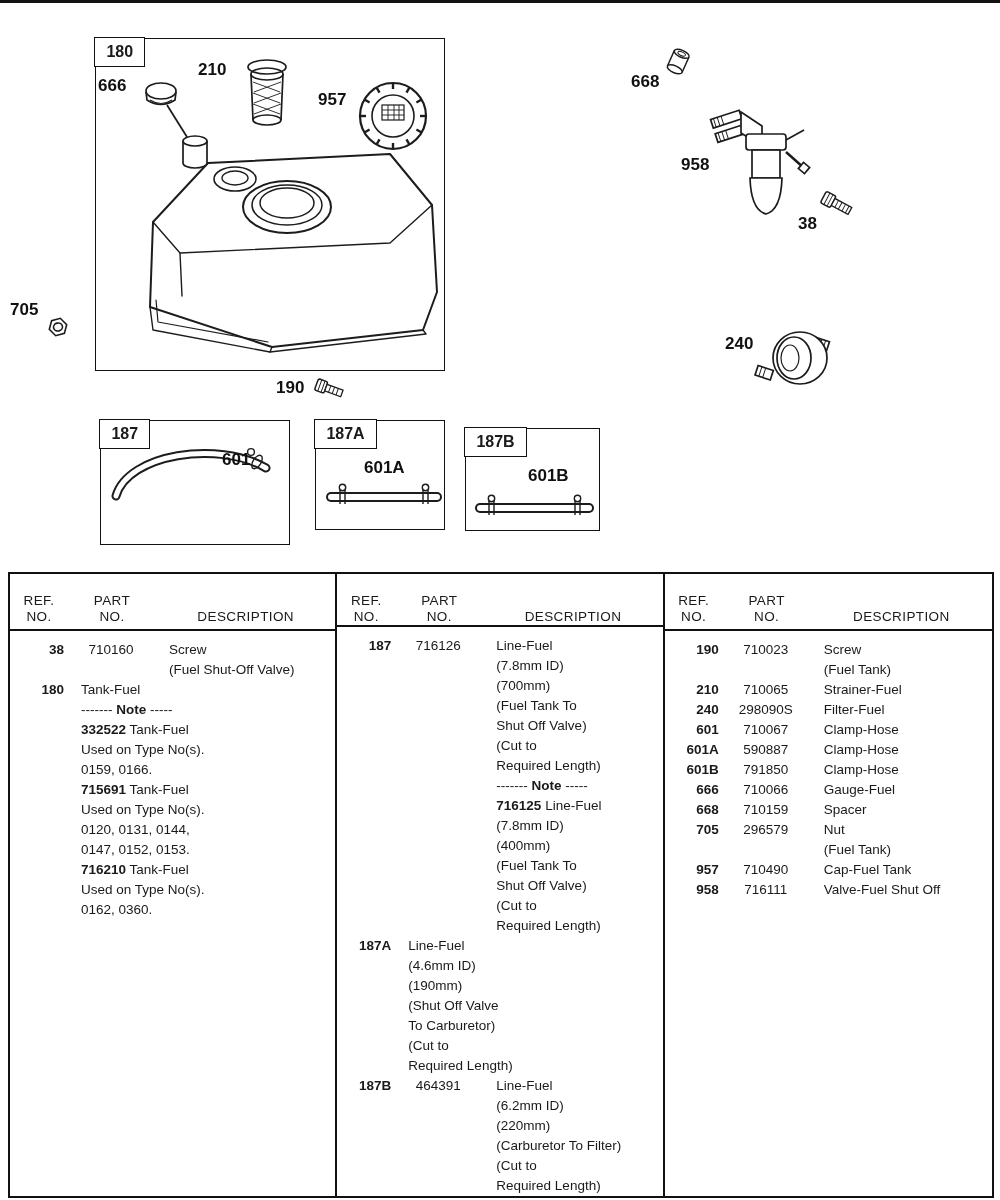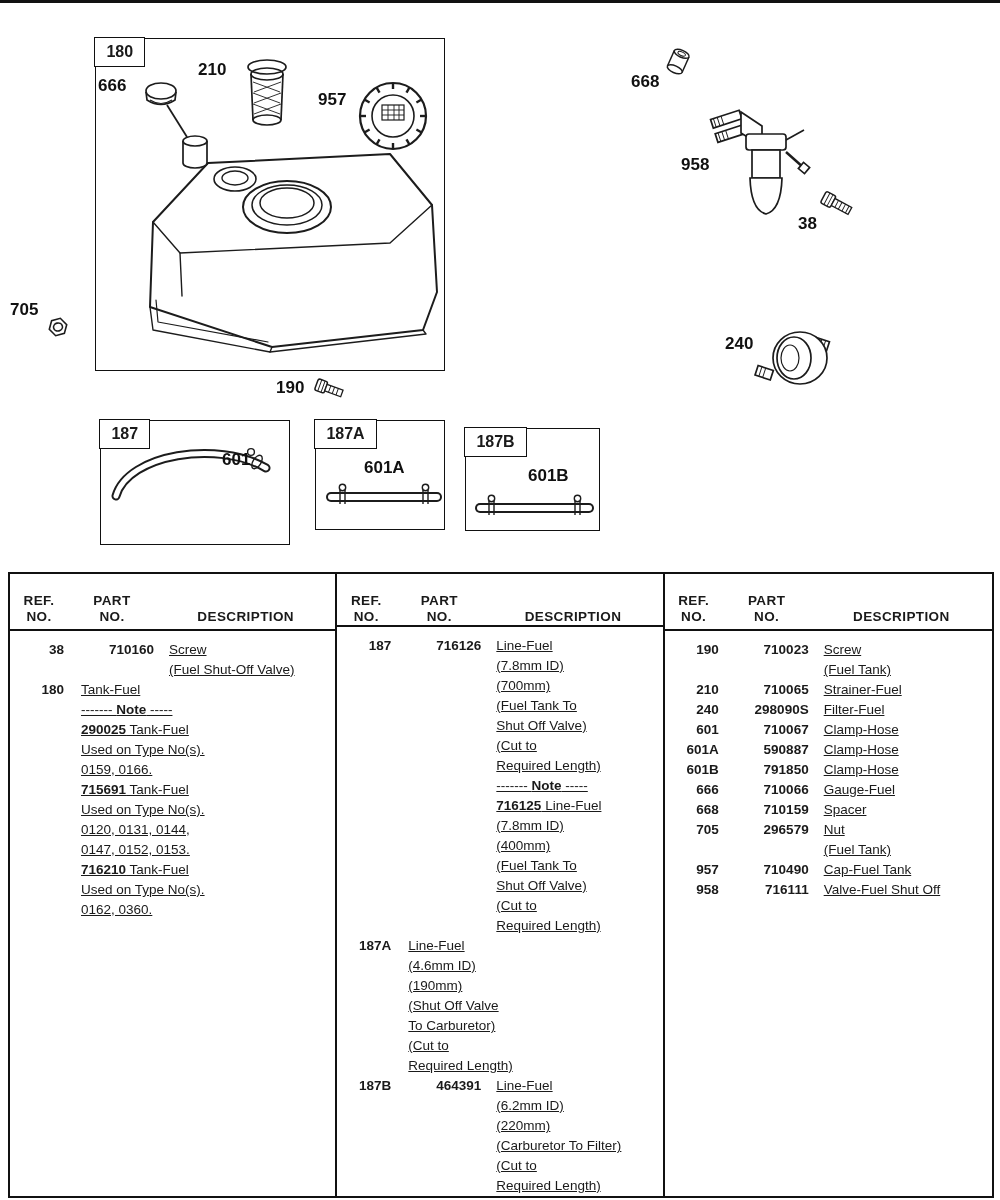--- a/index.html
+++ b/index.html
@@ -35,28 +35,27 @@
     background: #fff;
   }
   .t-col { border-right: 2px solid #111; display: flex; flex-direction: column; overflow: hidden; }
   .t-col:last-child { border-right: none; }
   .t-head {
     border-bottom: 2px solid #111;
     display: grid; grid-template-columns: 58px 88px 1fr;
     align-items: end;
     padding: 19px 0 4px 0;
     min-height: 48px;
-    font-weight: bold;
   }
   .h-cell { display: flex; flex-direction: column; align-items: center; justify-content: flex-end; font-size: 13.5px; line-height: 16px; letter-spacing: .4px; }
   .t-body { padding-top: 9px; font-size: 13.5px; line-height: 20px; }
   .p-row { display: grid; grid-template-columns: 58px 88px 1fr; }
   .c-ref  { text-align: right; font-weight: bold; padding-right: 4px; }
-  .c-part { text-align: right; font-weight: bold; padding-right: 2px; }
-  .c-desc { padding-left: 13px; padding-right: 8px; text-decoration: underline; }
+  .c-part { text-align: center; font-weight: normal; padding-right: 2px; }
+  .c-desc { padding-left: 13px; padding-right: 8px; }
   .d-line { white-space: nowrap; }
   .b { font-weight: bold; }
 </style>
 </head>
 <body>
 
 <div class="topline"></div>
 
 <div class="diagram">
 
@@ -256,21 +255,21 @@
           <div class="c-desc">
             <div class="d-line"><span>Screw</span></div>
             <div class="d-line"><span>(Fuel Shut-Off Valve)</span></div>
           </div>
         </div>
         <div class="p-row">
           <div class="c-ref">180</div>
           <div class="c-desc">
             <div class="d-line"><span>Tank-Fuel</span></div>
             <div class="d-line"><span>------- </span><span class="b">Note</span><span> -----</span></div>
-            <div class="d-line"><span class="b">290025</span><span> Tank-Fuel</span></div>
+            <div class="d-line"><span class="b">332522</span><span> Tank-Fuel</span></div>
             <div class="d-line"><span>Used on Type No(s).</span></div>
             <div class="d-line"><span>0159, 0166.</span></div>
             <div class="d-line"><span class="b">715691</span><span> Tank-Fuel</span></div>
             <div class="d-line"><span>Used on Type No(s).</span></div>
             <div class="d-line"><span>0120, 0131, 0144,</span></div>
             <div class="d-line"><span>0147, 0152, 0153.</span></div>
             <div class="d-line"><span class="b">716210</span><span> Tank-Fuel</span></div>
             <div class="d-line"><span>Used on Type No(s).</span></div>
             <div class="d-line"><span>0162, 0360.</span></div>
           </div>

